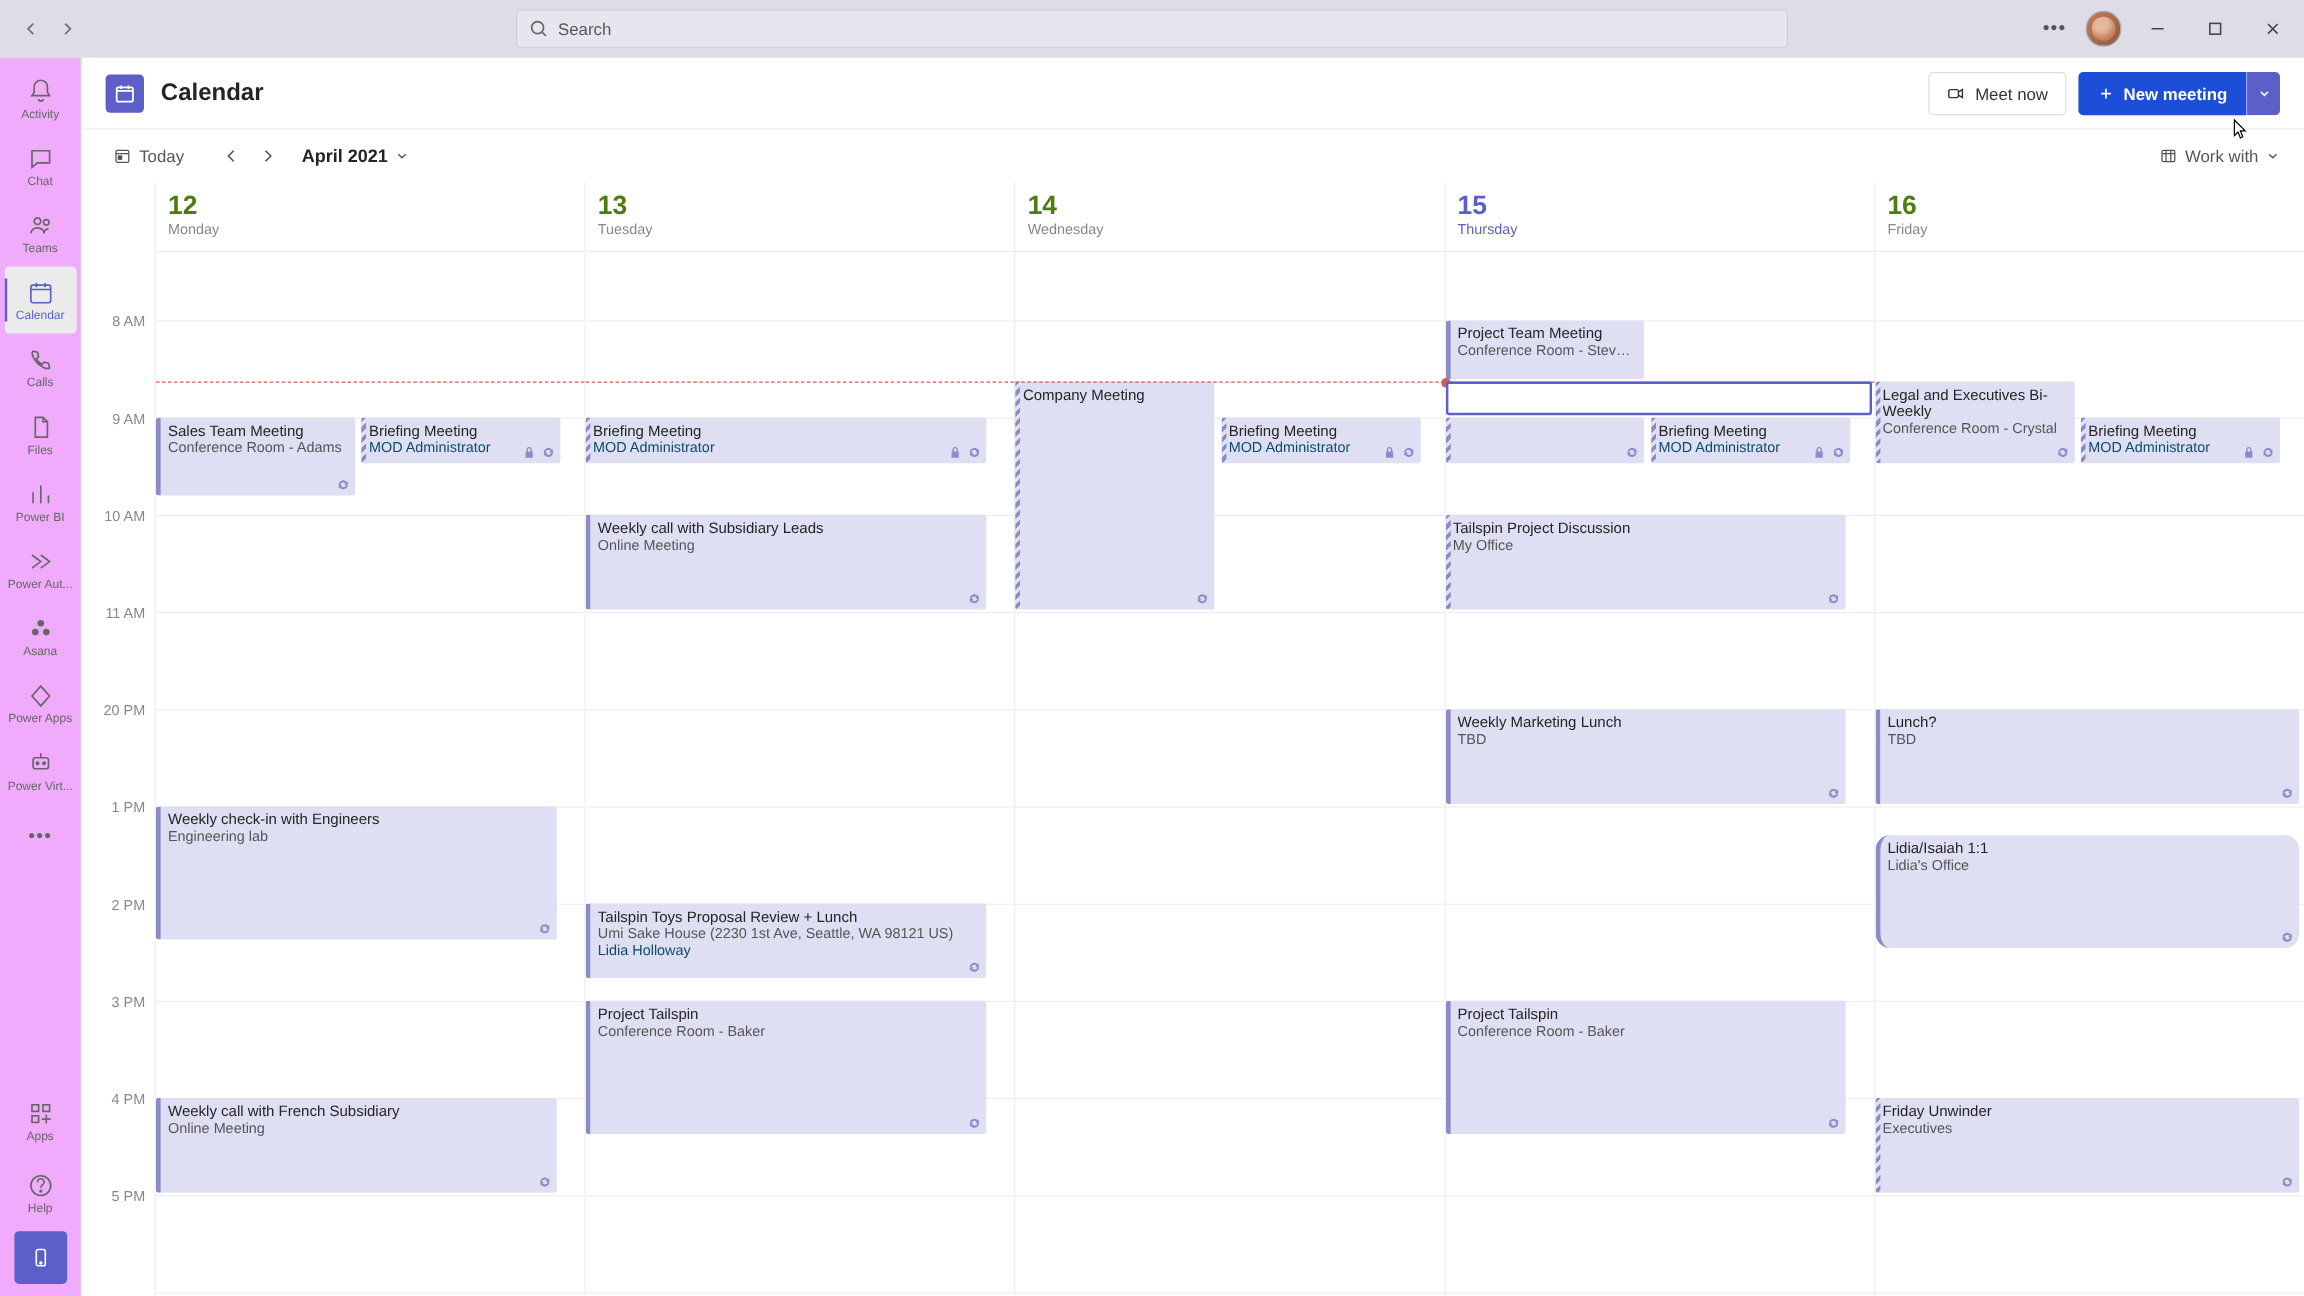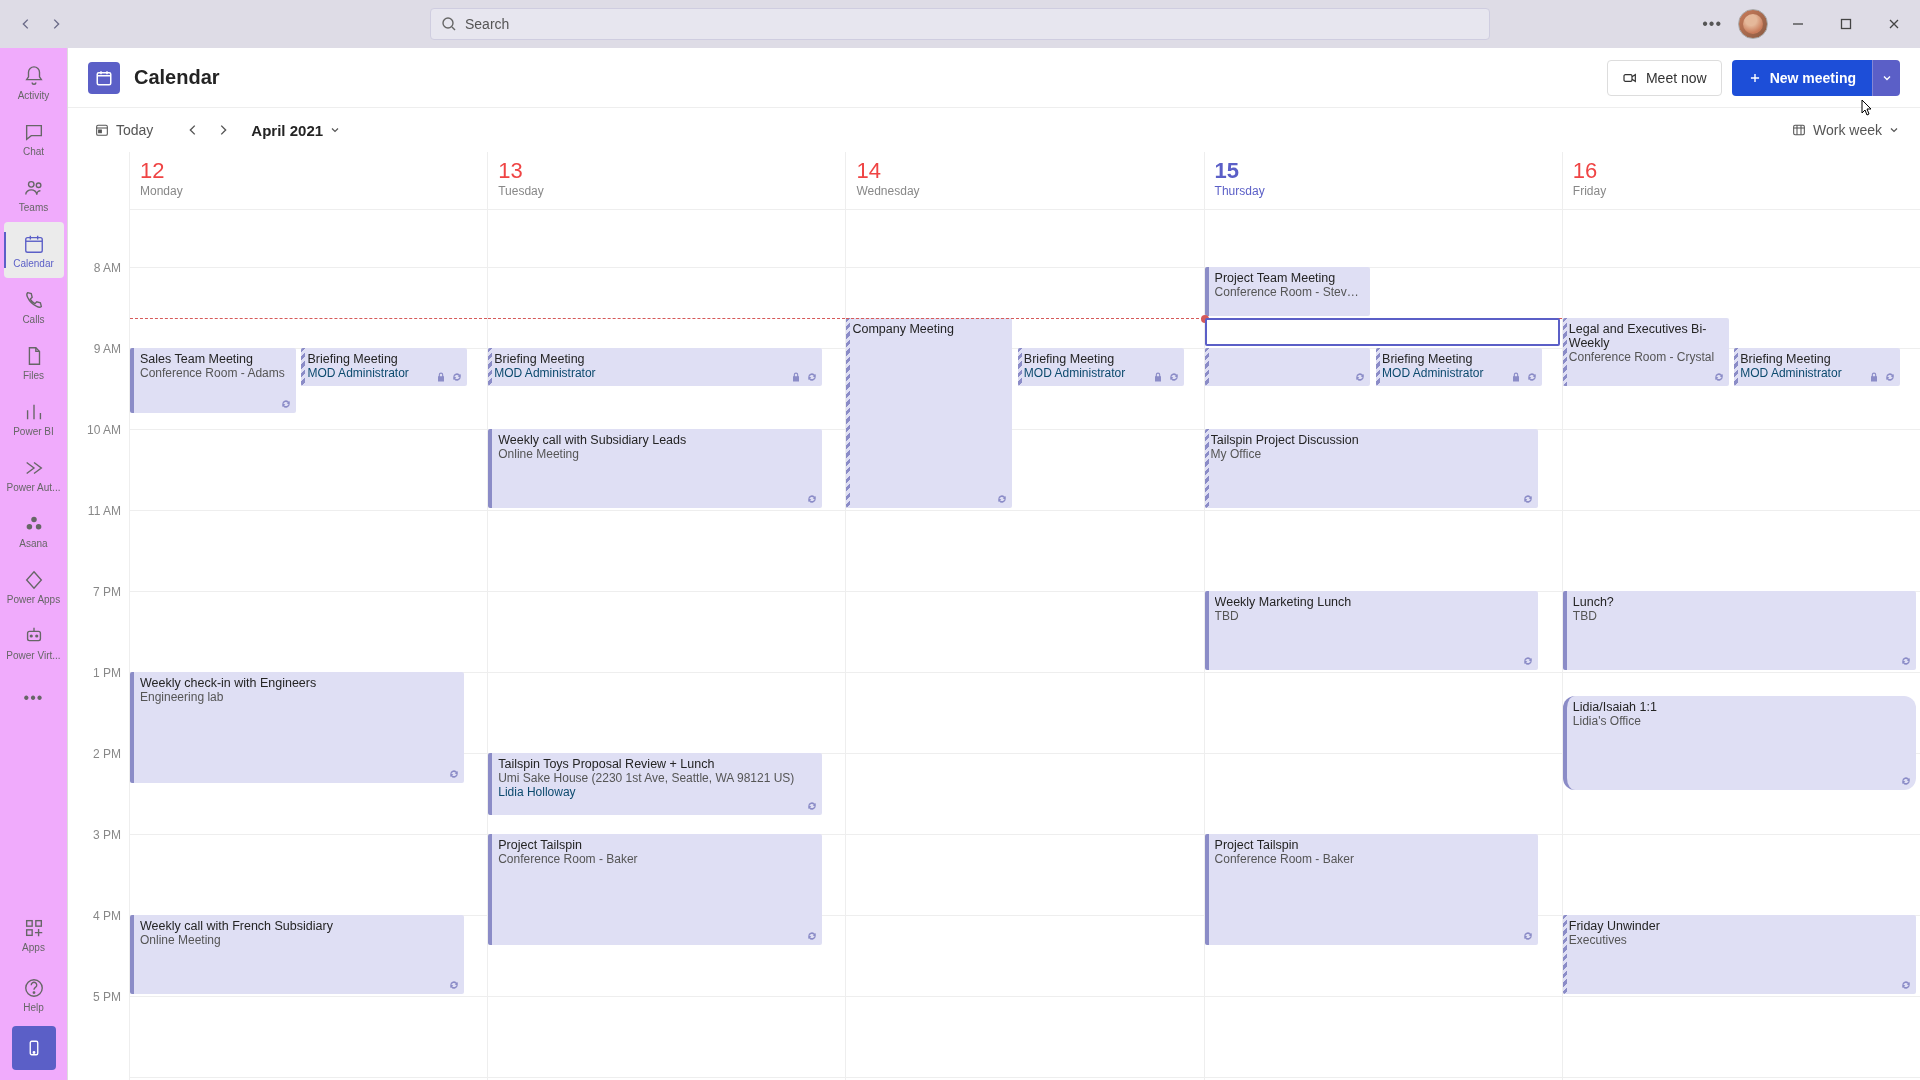--- a/index.html
+++ b/index.html
@@ -53,21 +53,21 @@
 .view-sel { margin-left:auto; display:flex; align-items:center; gap:6px; font-size:14px; color:#555; cursor:pointer; }
 
 
 .calgrid { flex:1; display:flex; position:relative; }
 .timegutter { width:62px; border-right:1px solid #eee; position:relative; }
 .timelabel { position:absolute; right:8px; font-size:12px; color:#888; transform:translateY(-6px); }
 .daycols { flex:1; display:flex; }
 .daycol { flex:1; border-right:1px solid #eee; position:relative; }
 .daycol:last-child { border-right:none; }
 .dayhdr { height:58px; padding:8px 10px 0 10px; border-bottom:1px solid #eee; }
-.daynum { font-size:22px; font-weight:400; color:#ef4444; line-height:1; }
+.daynum { font-size:22px; font-weight:700; color:#4d7c0f; line-height:1; }
 .dayname { font-size:12px; color:#888; margin-top:2px; }
 .daycol.today .daynum { color:#5b5fc7; font-weight:700; }
 .daycol.today .dayname { color:#5b5fc7; }
 .hourline { position:absolute; left:0; right:0; border-top:1px solid #eee; }
 .nowline { position:absolute; left:0; right:0; border-top:1px dashed #d65a5a; z-index:3; }
 .nowline.solid { border-top:1px solid #d65a5a; }
 .nowline-dot { position:absolute; left:-4px; top:-4px; width:8px; height:8px; background:#d65a5a; border-radius:50%; }
 
 
 .ev { position:absolute; background:#dfdff4; border-left:4px solid #8b8cc7; border-radius:2px; padding:4px 6px; font-size:12px; color:#242424; overflow:hidden; cursor:pointer; }
@@ -325,34 +325,34 @@
         <span>April 2021</span>
         <svg width="12" height="12" viewBox="0 0 16 16">
             <path d="M4 6l4 4 4-4" fill="none" stroke="#555" stroke-width="1.6"></path>
           </svg>
       </div>
       <div class="view-sel">
         <svg width="16" height="16" viewBox="0 0 24 24" fill="none" stroke="currentColor" stroke-width="1.6">
             <rect x="4" y="5" width="16" height="14" rx="2"></rect>
             <path d="M4 9h16M9 5v14M15 5v14"></path>
           </svg>
-        <span>Work week</span>
+        <span>Work with</span>
         <svg width="12" height="12" viewBox="0 0 16 16">
             <path d="M4 6l4 4 4-4" fill="none" stroke="#555" stroke-width="1.6"></path>
           </svg>
       </div>
     </div>
 
     <div class="calgrid">
       <div class="timegutter" id="timegutter">
           <div class="timelabel" style="top: 114.7px; text-align: right;">8 AM</div>
           <div class="timelabel" style="top: 195.7px;">9 AM</div>
           <div class="timelabel" style="top: 276.7px;">10 AM</div>
           <div class="timelabel" style="top: 357.7px;">11 AM</div>
-          <div class="timelabel" style="top: 438.7px;">7 PM</div>
+          <div class="timelabel" style="top: 438.7px;">20 PM</div>
           <div class="timelabel" style="top: 519.7px;">1 PM</div>
           <div class="timelabel" style="top: 600.7px;">2 PM</div>
           <div class="timelabel" style="top: 681.7px;">3 PM</div>
           <div class="timelabel" style="top: 762.7px;">4 PM</div>
           <div class="timelabel" style="top: 843.7px;">5 PM</div>
         </div>
       <div class="daycols" id="daycols">
           <div class="daycol">
             <div class="dayhdr">
               <div class="daynum">12</div>

